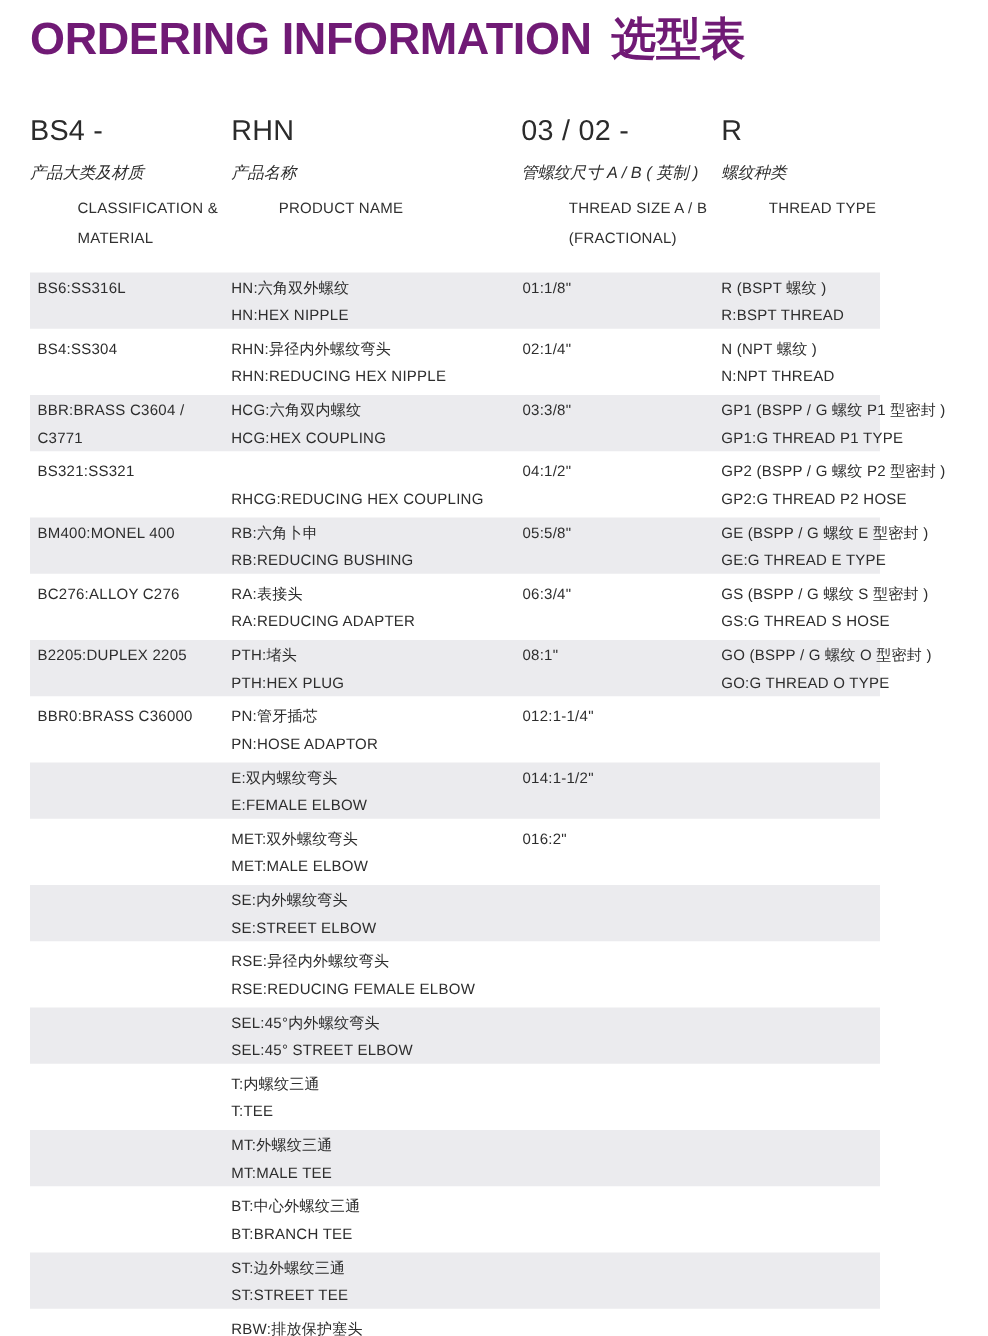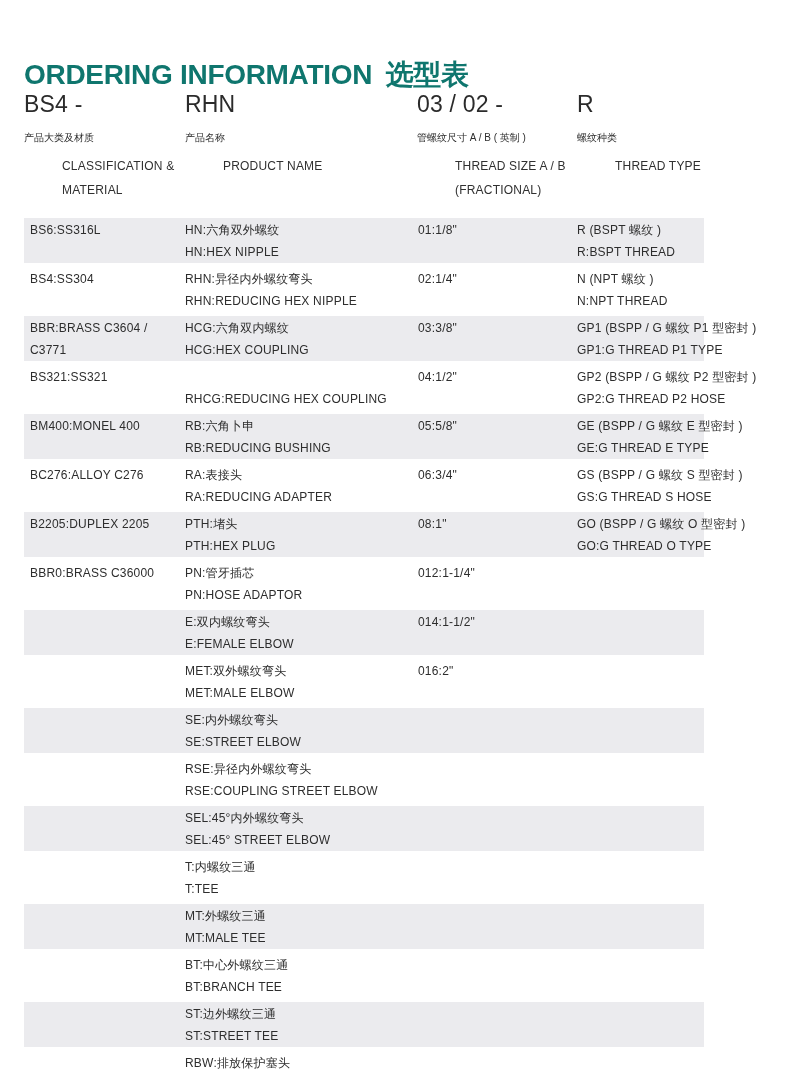--- a/index.html
+++ b/index.html
@@ -1,33 +1,33 @@
 <!DOCTYPE html>
 <html><head>
 <meta charset="utf-8">
 <style>
   * { margin:0; padding:0; box-sizing:border-box; }
   html,body { background:#ffffff; }
   body { font-family:"Liberation Sans","DejaVu Sans",sans-serif; color:#2d2d2d; }
   .page { position:relative; width:790px; height:1069px; background:#ffffff; overflow:hidden; }
 
   
-  .title { position:absolute; left:24px; top:14px; font-size:28px; line-height:34px;
-           color:#0f766e; letter-spacing:-0.3px; white-space:nowrap;margin-top:44px; }
+  .title { position:absolute; left:24px; top:14px; font-size:36px; line-height:34px;
+           color:#701a75; letter-spacing:-0.3px; white-space:nowrap; }
   .title .en { font-weight:800; }
   .title .cn { font-weight:600; margin-left:6px; }
 
   
   .hdr-col { position:absolute; top:93px; }
   .hdr-col.c1 { left:24px;  width:160px; }
   .hdr-col.c2 { left:185px; width:230px; }
   .hdr-col.c3 { left:417px; width:158px; }
   .hdr-col.c4 { left:577px; width:200px; }
   .hdr-code { font-size:23px; line-height:22px; color:#2b2b2b; letter-spacing:0.2px; margin-bottom:15px; }
-  .hdr-cn   { font-size:10px; line-height:15px; color:#2d2d2d; margin-bottom:9px; white-space:nowrap; }
+  .hdr-cn   { font-size:13px; line-height:15px; color:#2d2d2d; margin-bottom:9px; white-space:nowrap;font-style:italic; }
   .hdr-en   { font-size:12px; line-height:24px; color:#303030; letter-spacing:0.2px;margin-left:38px; }
 
   
   .table { position:absolute; left:24px; top:218px; width:752px; }
   .row { position:relative; width:680px; height:45px; margin-bottom:4px; }
   .row.shaded { background:#ebebee; }
   .cell { position:absolute; top:0; height:45px; }
   .cell.c1 { left:6px;   width:152px; }
   .cell.c2 { left:161px; width:230px; }
   .cell.c3 { left:394px; width:155px; }
@@ -281,21 +281,21 @@
           <div class="line l2"></div>
         </div>
       </div>
       <div class="row">
         <div class="cell c1">
           <div class="line l1"></div>
           <div class="line l2"></div>
         </div>
         <div class="cell c2">
           <div class="line l1">RSE:异径内外螺纹弯头</div>
-          <div class="line l2">RSE:COUPLING STREET ELBOW</div>
+          <div class="line l2">RSE:REDUCING FEMALE ELBOW</div>
         </div>
         <div class="cell c3">
           <div class="line l1"></div>
           <div class="line l2"></div>
         </div>
         <div class="cell c4">
           <div class="line l1"></div>
           <div class="line l2"></div>
         </div>
       </div>

